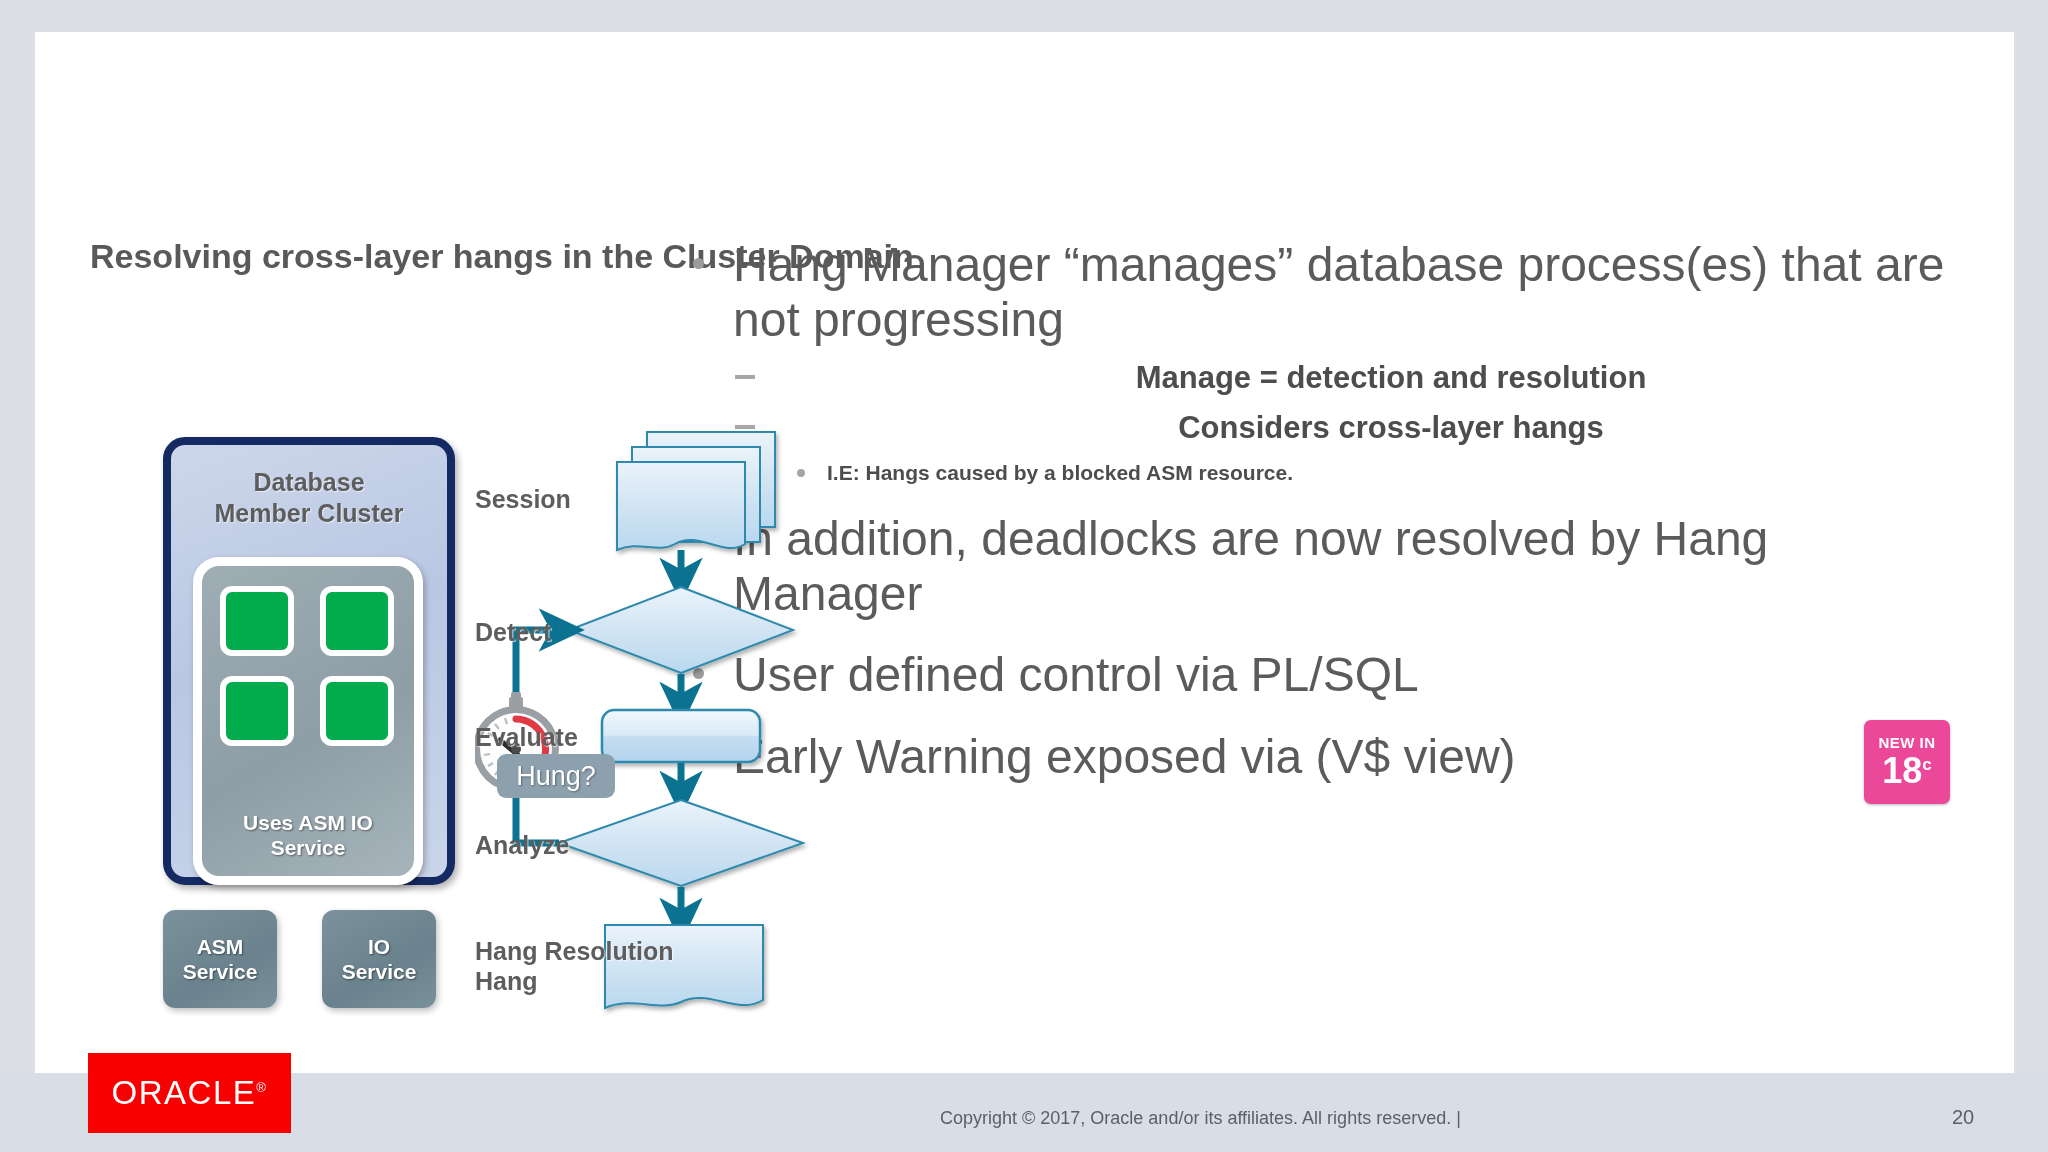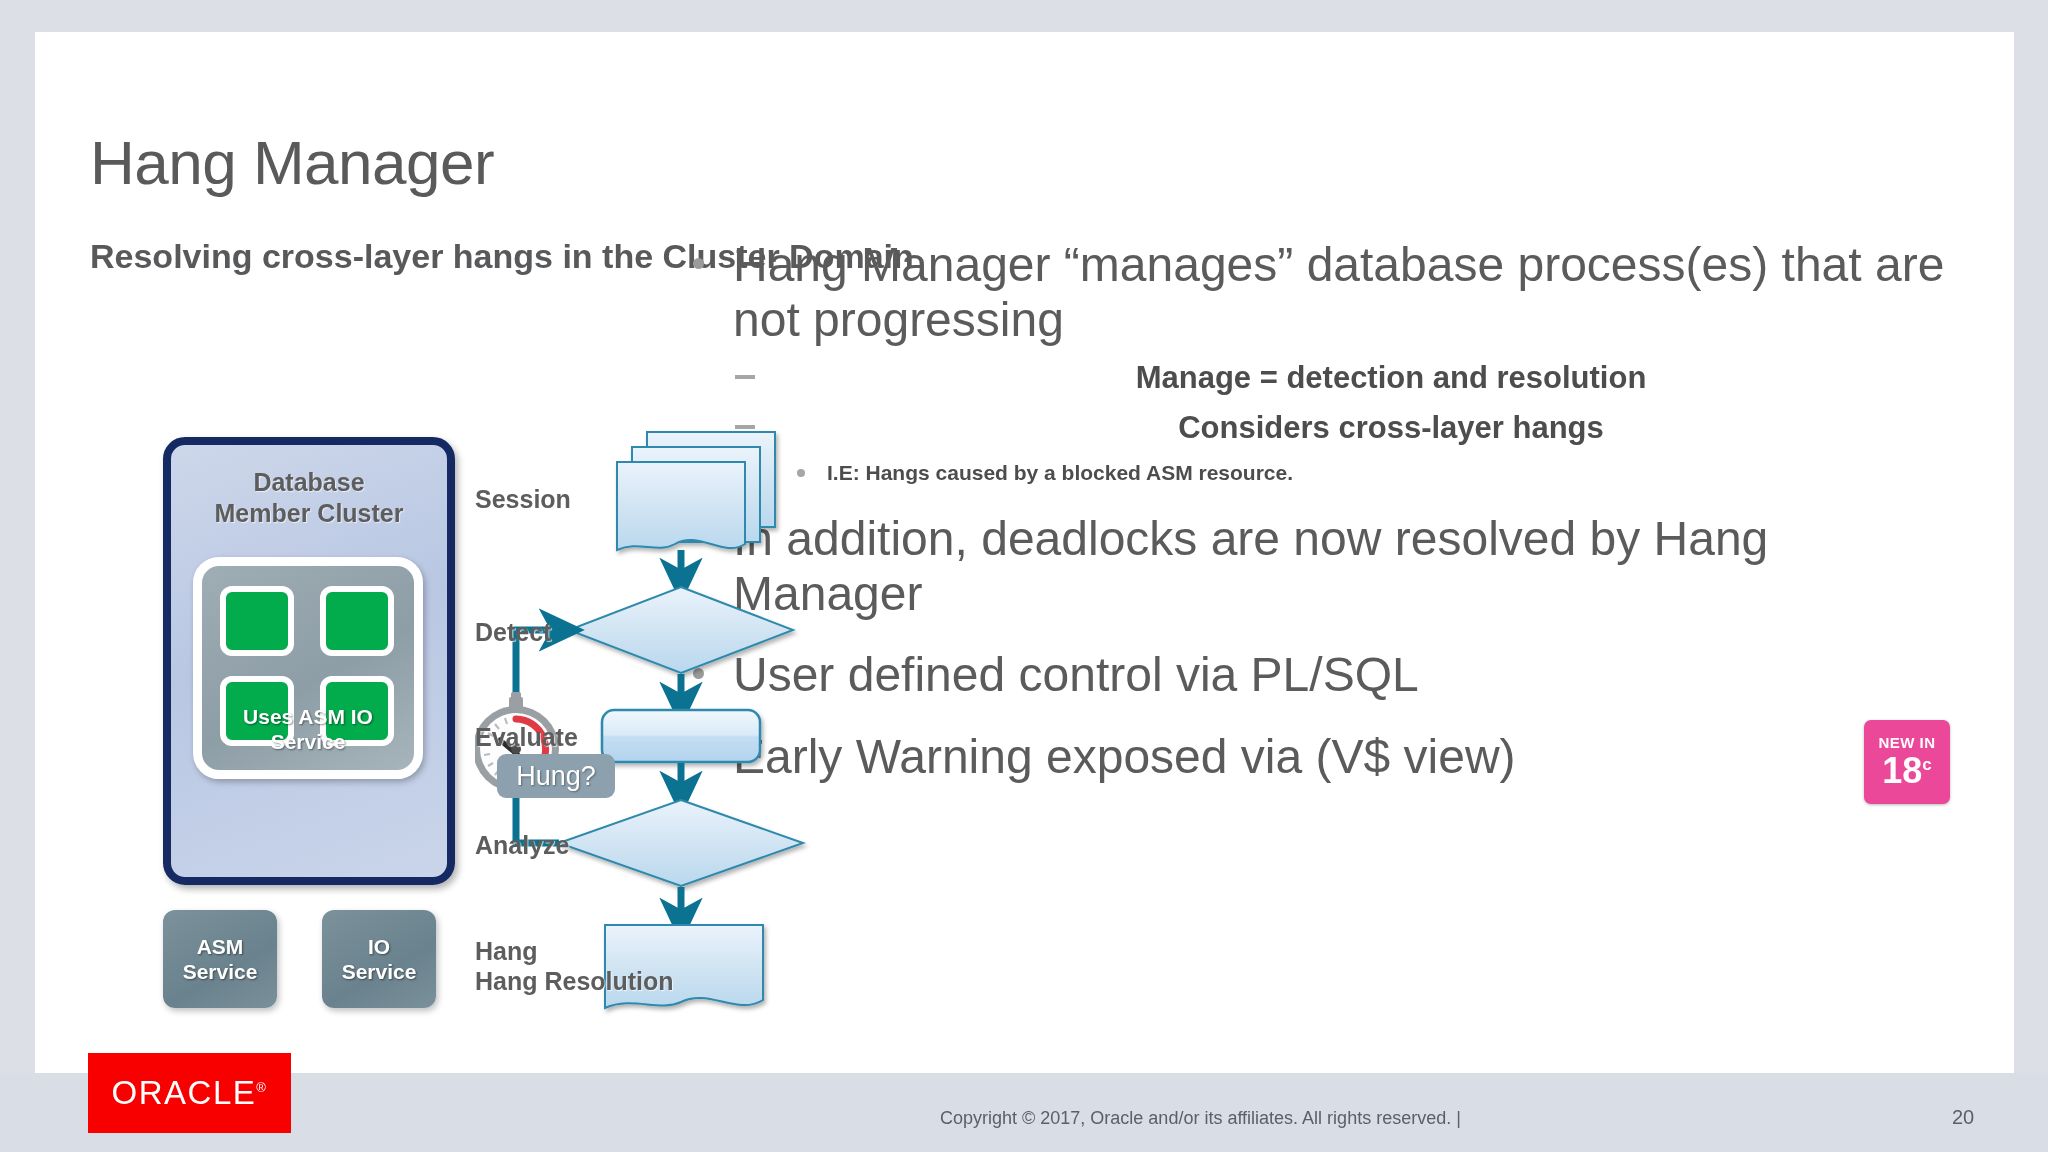--- a/index.html
+++ b/index.html
@@ -84,21 +84,21 @@
     box-shadow: 3px 4px 7px rgba(0,0,0,.30);
   }
   #cluster-title {
     position: absolute; left: 0; top: 22px; width: 100%;
     text-align: center; font-size: 25px; font-weight: bold;
     color: #5d5d5d; line-height: 1.22;
     text-shadow: 1px 1px 1px rgba(255,255,255,.65);
   }
   #inner-panel {
     position: absolute; left: 22px; top: 112px;
-    width: 230px; height: 222px;
+    width: 230px; height: 328px;
     background: linear-gradient(150deg,#9fadb4 0%,#8e9ea6 55%,#a7b4bb 100%);
     border: 9px solid #ffffff; border-radius: 26px;
     box-shadow: 2px 3px 6px rgba(0,0,0,.27);
   }
   .green-sq {
     position: absolute; width: 74px; height: 70px;
     background: #02ab4b; border: 6px solid #ffffff; border-radius: 12px;
   }
   #sq1 { left: 18px; top: 20px; }
   #sq2 { left: 118px; top: 20px; }
@@ -161,21 +161,20 @@
   #pagenum {
     position: absolute; left: 1952px; top: 1106px;
     font-size: 20px; color: #5a5f6a;
   }
 </style>
 </head>
 <body>
 
 <div id="slide">
 
-  <h1 id="title">Hang Manager</h1>
   <h2 id="subtitle">Resolving cross-layer hangs in the Cluster Domain</h2>
 
   <div id="bullets">
 
     <div class="b1">
       <span class="dot"></span>
       <span>Hang Manager “manages” database process(es) that are not progressing</span>
     </div>
 
     <div class="b2">
@@ -334,22 +333,22 @@
         <circle cx="0" cy="0" r="5" fill="#4a4a4a"></circle>
       </g>
     </svg>
 
     
     <div class="node-text" style="top:63px;">Session</div>
     <div class="node-text" style="top:196px;">Detect</div>
     <div class="node-text" style="top:301px;">Evaluate</div>
     <div class="node-text" style="top:409px;">Analyze</div>
     <div class="node-text" style="top:515px;">
+      <div>Hang Resolution</div>
       <div>Hang</div>
-      <div>Hang Resolution</div>
     </div>
   </div>
 
   <div id="hung-label">Hung?</div>
 
 </div>
 
 <div id="footer-bar"></div>
 <div id="oracle-logo">
   <span><span>ORACLE</span><sup>®</sup></span>

